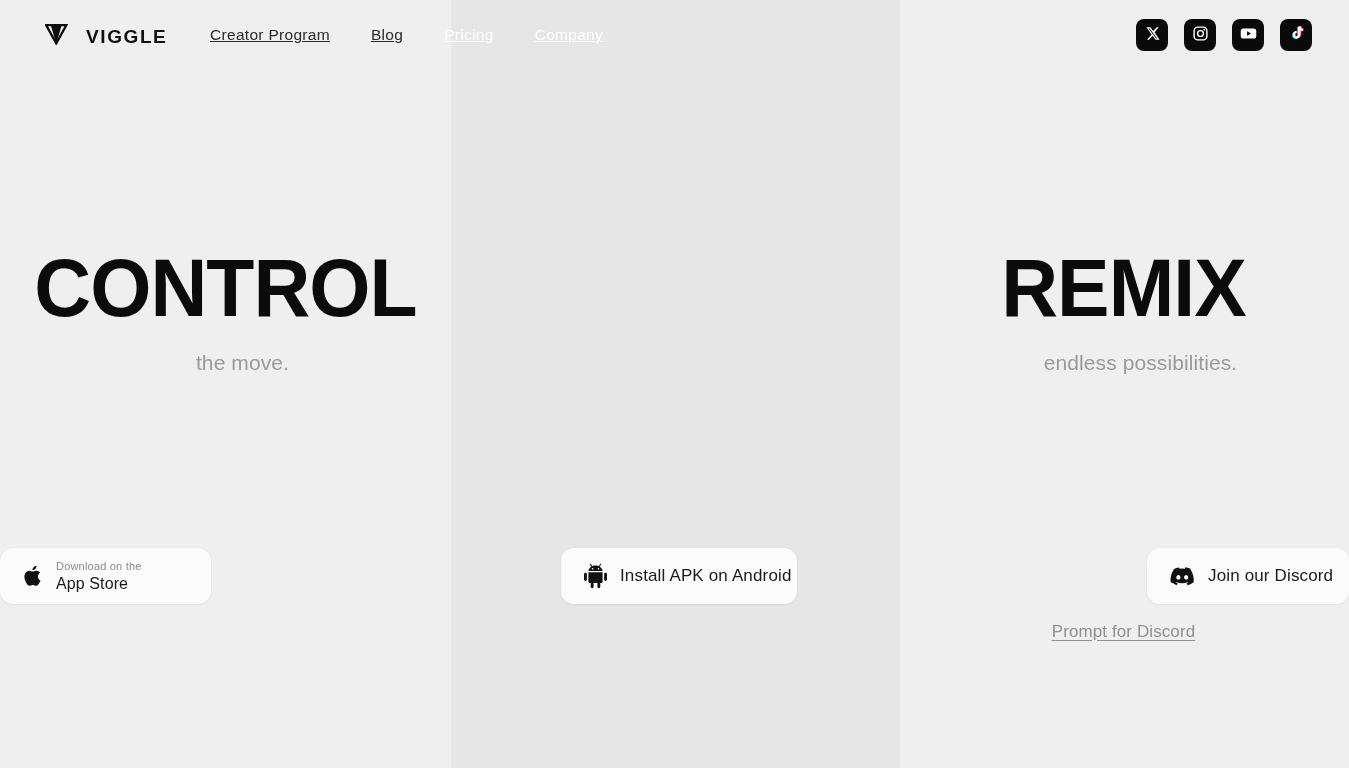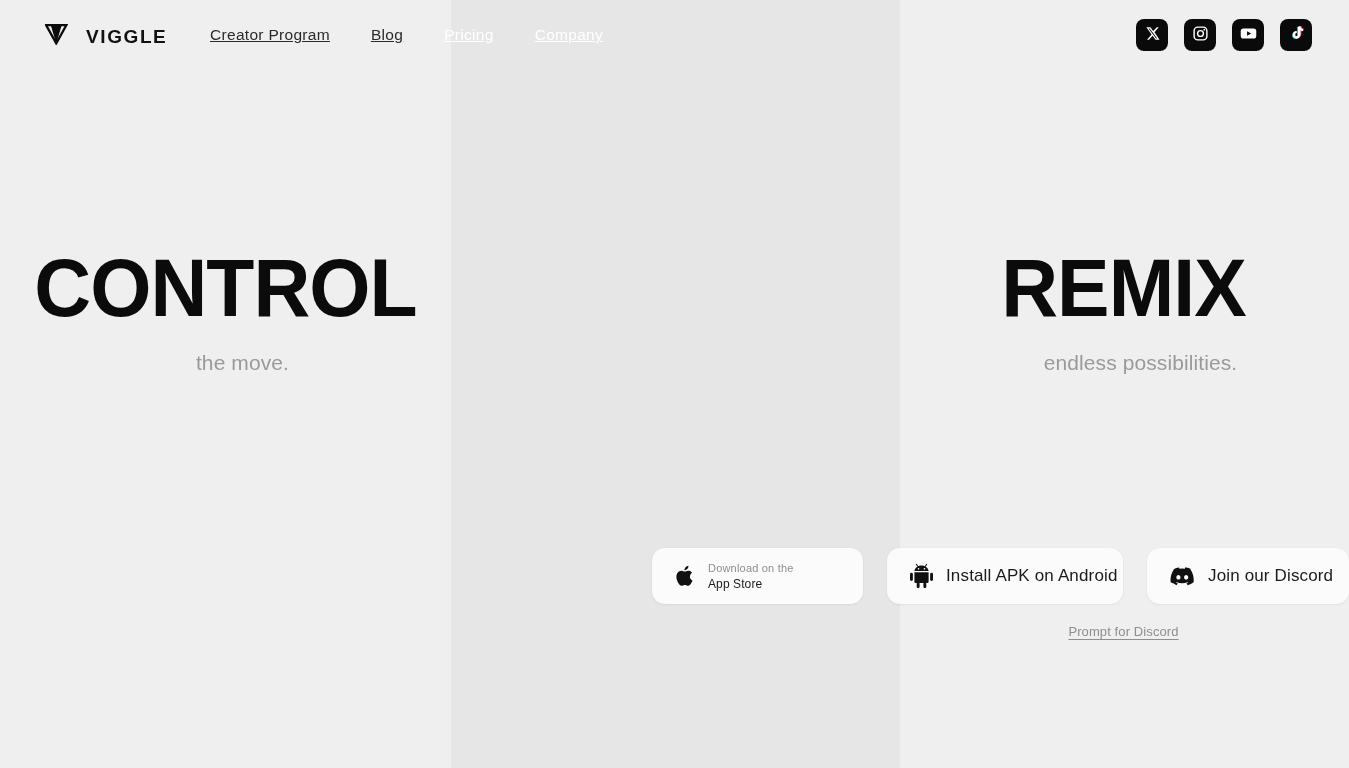--- a/index.html
+++ b/index.html
@@ -143,21 +143,21 @@
 
   
   #cta-row {
     position: absolute;
     left: 0; top: 548px;
     width: 1349px;
     height: 56px;
     z-index: 6;
     display: flex;
     align-items: center;
-    justify-content: flex-end;
+    justify-content: space-between;
     gap: 24px;
   }
 
   .store-btn {
     height: 56px;
     background: #fbfbfb;
     border-radius: 13px;
     box-shadow: 0 1px 3px rgba(0,0,0,0.055), 0 0 0 0.5px rgba(0,0,0,0.015);
     display: flex;
     align-items: center;
@@ -184,21 +184,21 @@
     letter-spacing: 0.2px;
     margin-bottom: 4px;
   }
   .store-small.caps {
     text-transform: uppercase;
     font-size: 10.5px;
     letter-spacing: 0.55px;
     font-weight: 500;
   }
   .store-big {
-    font-size: 12px;
+    font-size: 16px;
     color: #1b1b1b;
     letter-spacing: 0.1px;
   }
   .store-single {
     font-size: 17px;
     color: #1b1b1b;
     letter-spacing: 0.15px;
   }
 
   
@@ -211,21 +211,21 @@
   
   #prompt-link {
     position: absolute;
     top: 622px;
     left: 898px;
     width: 451px;
     text-align: center;
     z-index: 6;
   }
   #prompt-link a {
-    font-size: 13px;
+    font-size: 17px;
     color: #8f8f8f;
     text-decoration: underline;
     text-underline-offset: 3px;
     cursor: pointer;
     letter-spacing: 0.1px;
   }
 </style>
 </head>
 <body>
 

